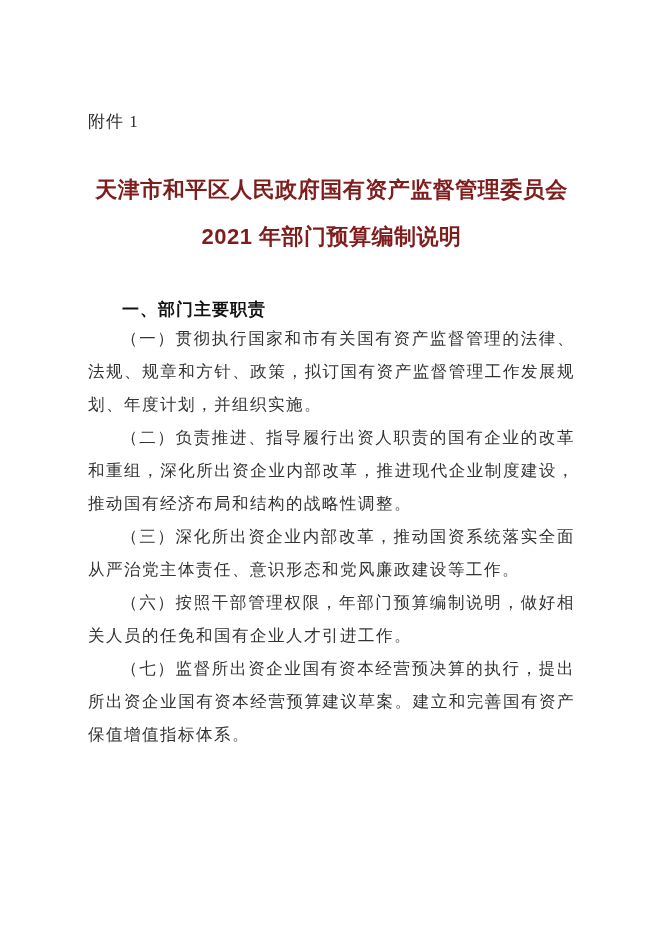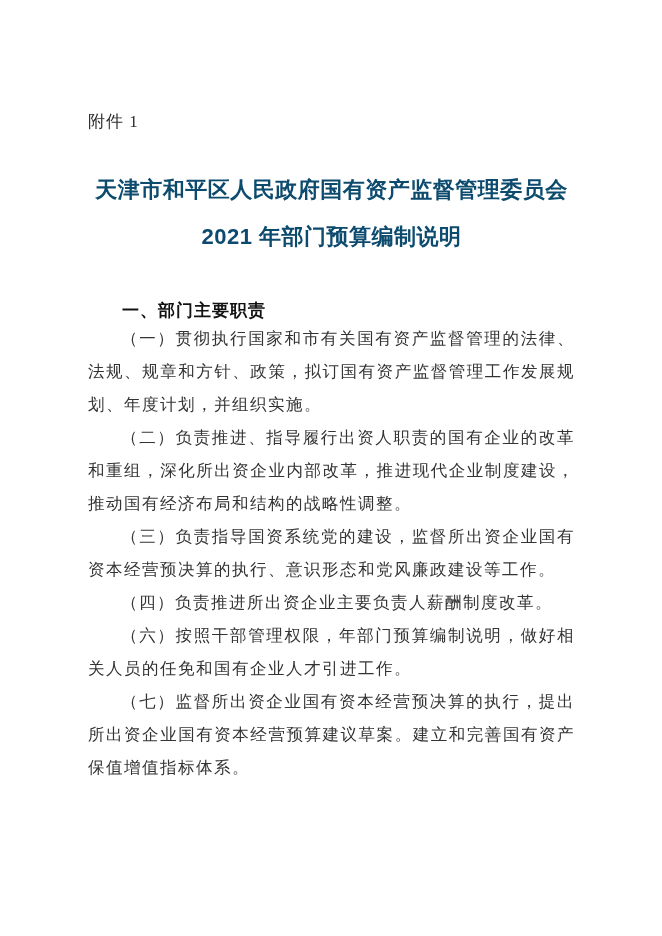--- a/index.html
+++ b/index.html
@@ -26,26 +26,26 @@
     letter-spacing: 1px;
     line-height: 20px;
   }
   .doc-title {
     margin-top: 34px;
     text-align: center;
     font-family: "Liberation Sans", "DejaVu Sans", sans-serif;
     font-weight: bold;
     font-size: 22px;
     line-height: 47px;
-    color: #0c4a6e;
+    color: #7f1d1d;
     letter-spacing: 0.5px;
   }
   .section-heading {
     margin-top: 40px;
-    font-family: Liberation Serif, serif;
+    font-family: Liberation Mono, monospace;
     font-weight: bold;
     font-size: 17px;
     line-height: 22px;
     color: #121212;
     text-indent: 2em;
     letter-spacing: 1px;
   }
   .body-text {
     margin-top: 0;
   }
@@ -69,19 +69,18 @@
   <div class="doc-title">
     <div>天津市和平区人民政府国有资产监督管理委员会</div>
     <div>2021 年部门预算编制说明</div>
   </div>
 
   <div class="section-heading">一、部门主要职责</div>
 
   <div class="body-text">
     <p>（一）贯彻执行国家和市有关国有资产监督管理的法律、法规、规章和方针、政策，拟订国有资产监督管理工作发展规划、年度计划，并组织实施。</p>
     <p>（二）负责推进、指导履行出资人职责的国有企业的改革和重组，深化所出资企业内部改革，推进现代企业制度建设，推动国有经济布局和结构的战略性调整。</p>
-    <p>（三）负责指导国资系统党的建设，监督所出资企业国有资本经营预决算的执行、意识形态和党风廉政建设等工作。</p>
-    <p>（四）负责推进所出资企业主要负责人薪酬制度改革。</p>
+    <p>（三）深化所出资企业内部改革，推动国资系统落实全面从严治党主体责任、意识形态和党风廉政建设等工作。</p>
     <p>（六）按照干部管理权限，年部门预算编制说明，做好相关人员的任免和国有企业人才引进工作。</p>
     <p>（七）监督所出资企业国有资本经营预决算的执行，提出所出资企业国有资本经营预算建议草案。建立和完善国有资产保值增值指标体系。</p>
   </div>
 
 </div>
 
 </body></html>

